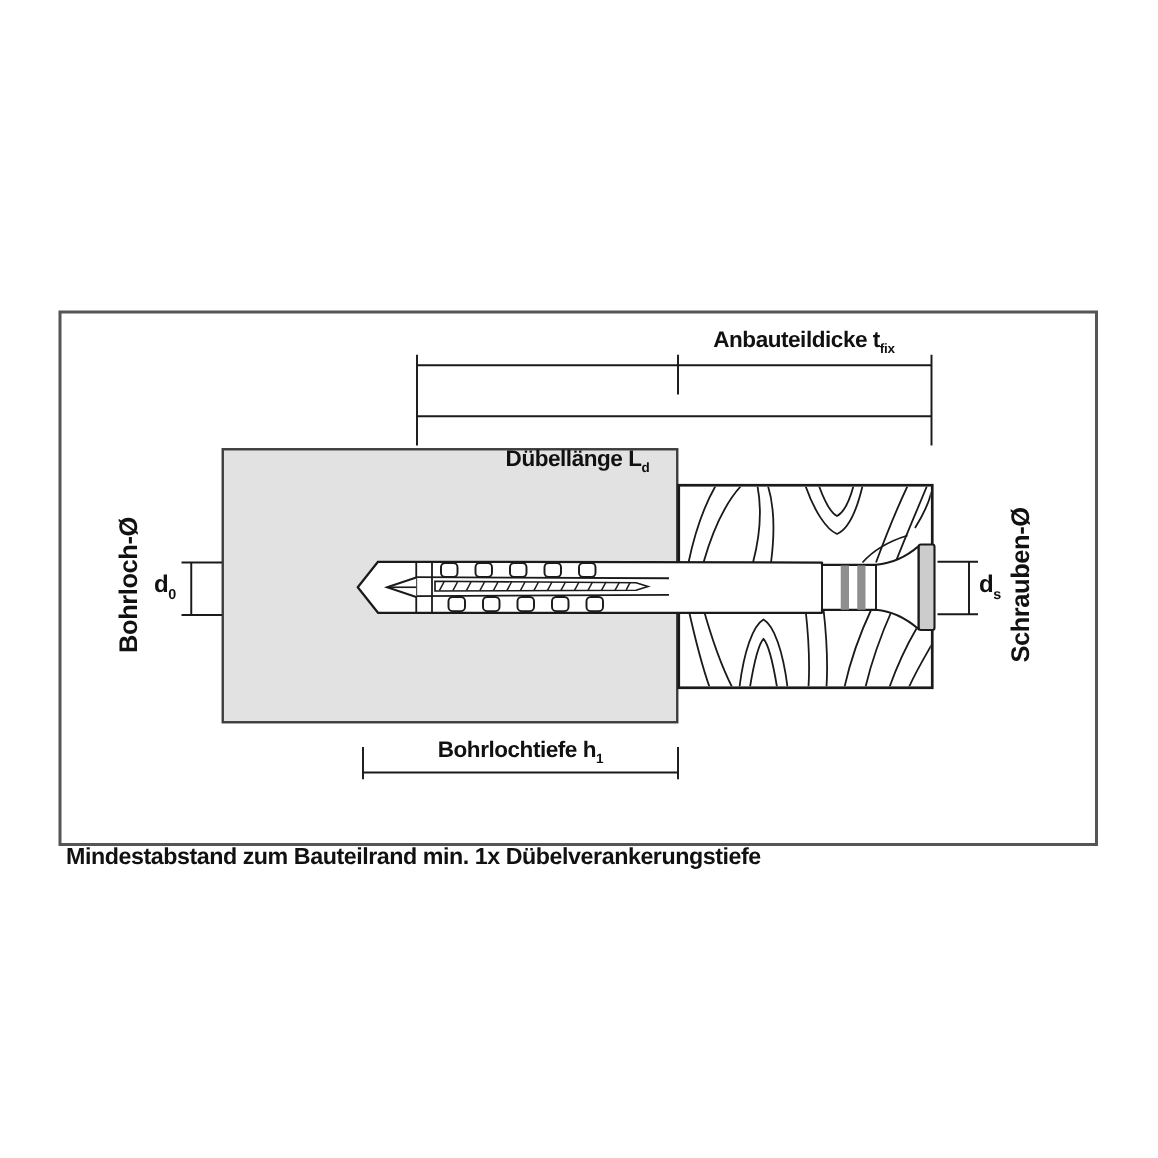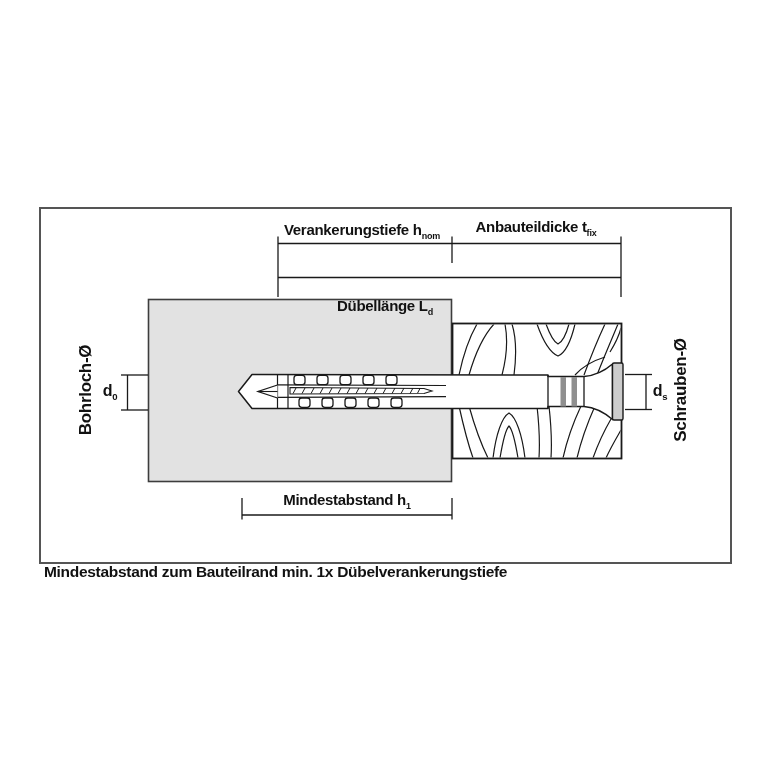--- a/index.html
+++ b/index.html
@@ -137,34 +137,31 @@
       <g>
         <line x1="548" y1="375" x2="548" y2="408.5" stroke="var(--line)" stroke-width="1.3"></line>
         <line x1="584" y1="376.5" x2="584" y2="406.5" stroke="var(--line)" stroke-width="1.3"></line>
         <rect x="560.5" y="377" width="5.5" height="29.5" fill="var(--band)"></rect>
         <rect x="571.5" y="377" width="5.5" height="29.5" fill="var(--band)"></rect>
         <rect x="612.5" y="363" width="10.5" height="57" rx="1.5" fill="var(--face)" stroke="var(--line)" stroke-width="1.4"></rect>
       </g>
     </g>
   </svg>
 
-  <div class="lbl ctr" style="left:362px;top:231px;">
-    <span>Verankerungstiefe h</span><span class="sub">nom</span>
-  </div>
 
   <div class="lbl ctr" style="left:536px;top:228px;">
     <span>Anbauteildicke t</span><span class="sub">fix</span>
   </div>
 
   <div class="lbl ctr" style="left:385px;top:263px;margin-top:44px;">
     <span>Dübellänge L</span><span class="sub">d</span>
   </div>
 
   <div class="lbl ctr" style="left:347px;top:501px;">
-    <span>Mindestabstand h</span><span class="sub">1</span>
+    <span>Bohrlochtiefe h</span><span class="sub">1</span>
   </div>
 
   <div class="lbl rot" style="left:86px;top:390px;">
     <span>Bohrloch-Ø</span>
   </div>
 
   <div class="lbl ctr dia" style="left:110px;top:392px;">
     <span>d</span><span class="sub">0</span>
   </div>
 

